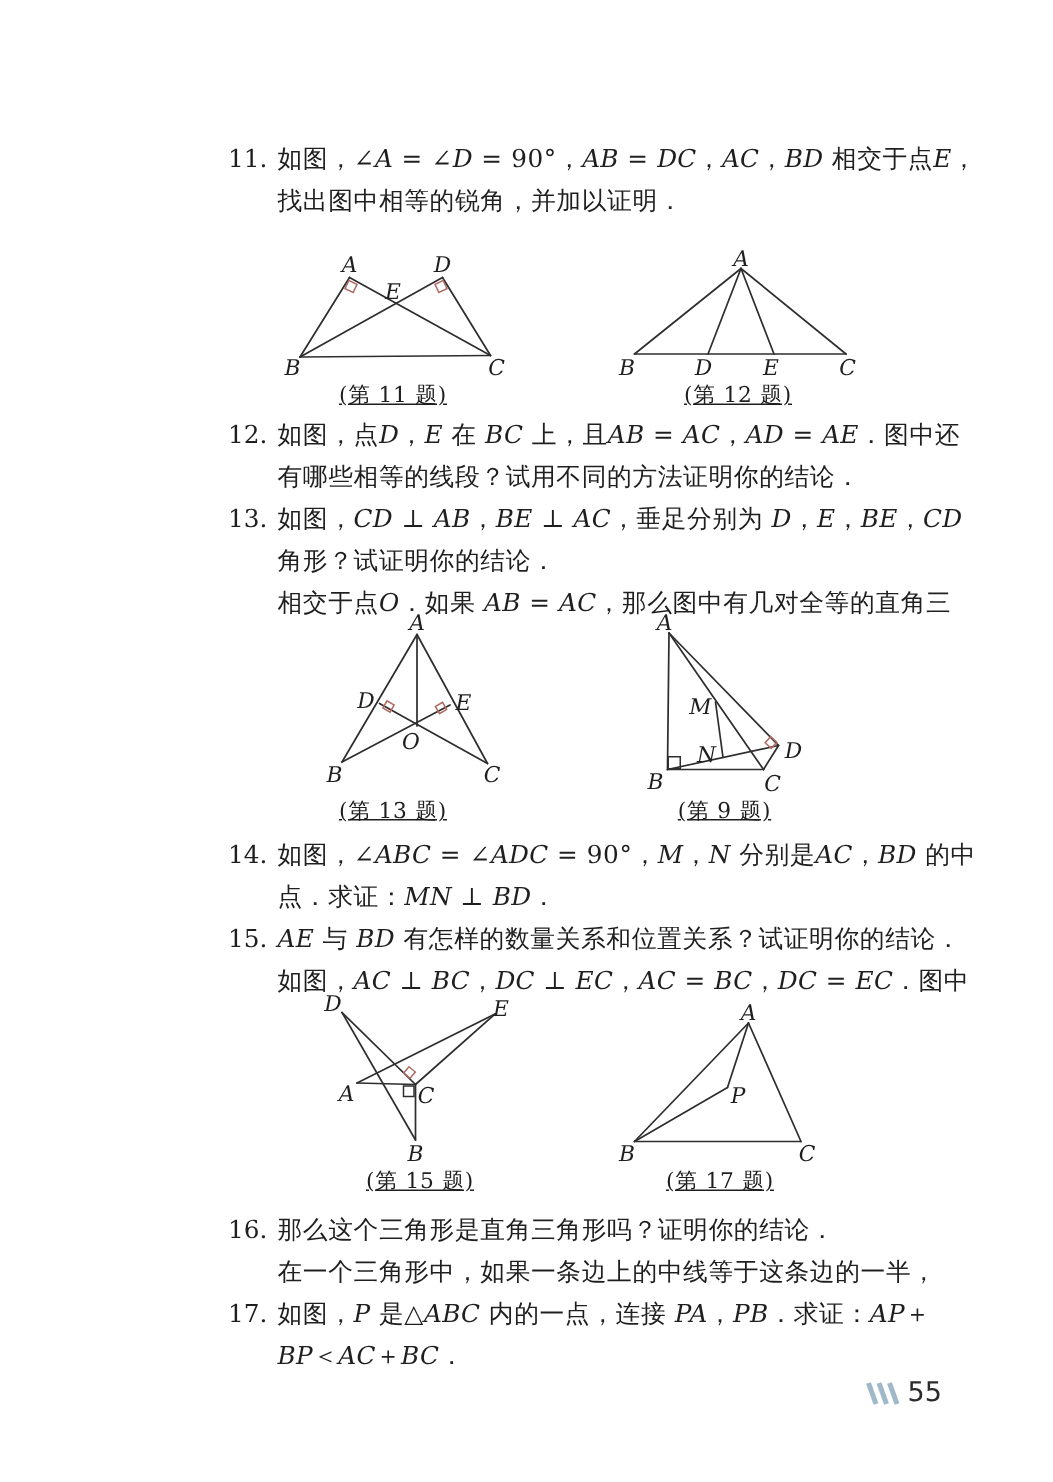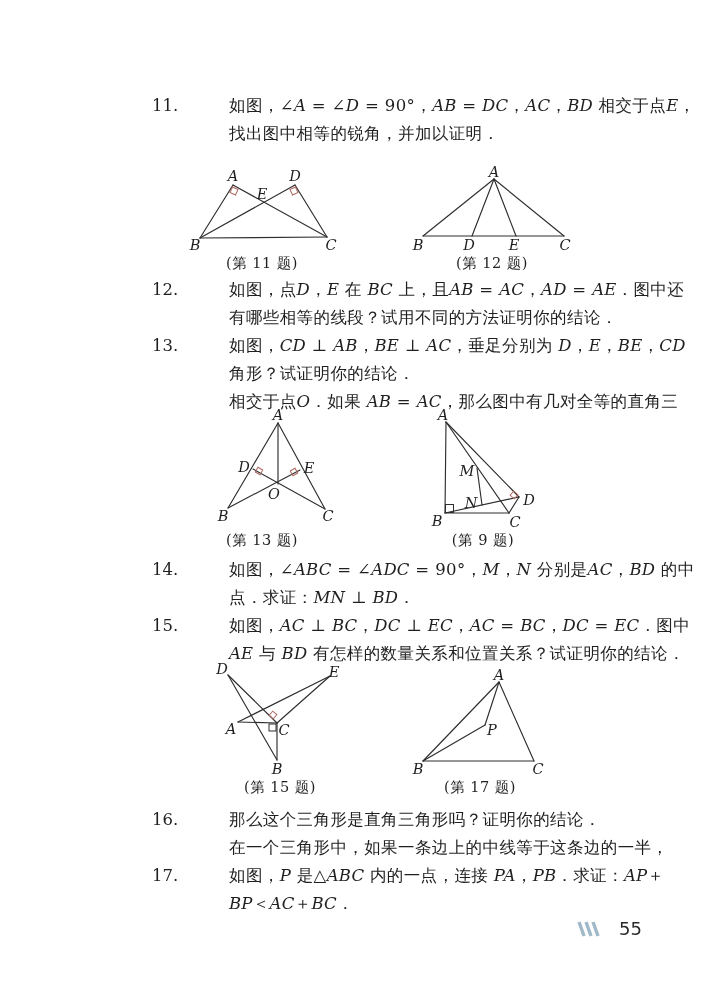--- a/index.html
+++ b/index.html
@@ -19,34 +19,35 @@
     font-size:16.5px;
     line-height:28px;
     letter-spacing:.4px;
   }
   .pnum{
     position:absolute;left:0;top:0;
     width:32px;
     letter-spacing:0;
   }
   .plines{padding-left:33px;}
-  .mline{white-space:nowrap;margin-left:44px;}
+  .mline{white-space:nowrap;}
   .mline i{font-family:"DejaVu Serif", serif;font-style:italic;letter-spacing:.2px;}
   .caption{
     position:absolute;
     width:140px;
     text-align:center;
     font-size:14.5px;
     letter-spacing:.5px;
     color:#1f1f1f;
+    text-decoration:underline;
   }
   .footer{
     position:absolute;
     left:576px;top:918px;
-    display:flex;align-items:center;gap:19px;
+    display:flex;align-items:center;gap:5px;
   }
   .page-number{
     font-family:"DejaVu Sans", sans-serif;
     font-size:18px;color:#2b2b2b;
   }
 </style>
 </head>
 <body>
 
 <div class="page">
@@ -173,22 +174,22 @@
     <span class="pnum">14.</span>
     <div class="plines">
       <div class="mline">如图，∠<i>ABC</i> = ∠<i>ADC</i> = 90°，<i>M</i>，<i>N</i> 分别是<i>AC</i>，<i>BD</i> 的中</div>
       <div class="mline">点．求证：<i>MN</i> ⊥ <i>BD</i>．</div>
     </div>
   </div>
 
   <div class="problem" style="top:612px">
     <span class="pnum">15.</span>
     <div class="plines">
+      <div class="mline"><i>AE</i> 与 <i>BD</i> 有怎样的数量关系和位置关系？试证明你的结论．</div>
       <div class="mline">如图，<i>AC</i> ⊥ <i>BC</i>，<i>DC</i> ⊥ <i>EC</i>，<i>AC</i> = <i>BC</i>，<i>DC</i> = <i>EC</i>．图中</div>
-      <div class="mline"><i>AE</i> 与 <i>BD</i> 有怎样的数量关系和位置关系？试证明你的结论．</div>
     </div>
   </div>
 
   <div class="caption" style="left:210px;top:778px">(第 15 题)</div>
   <div class="caption" style="left:410px;top:778px">(第 17 题)</div>
 
   <div class="problem" style="top:806px">
     <span class="pnum">16.</span>
     <div class="plines">
       <div class="mline">那么这个三角形是直角三角形吗？证明你的结论．</div>

